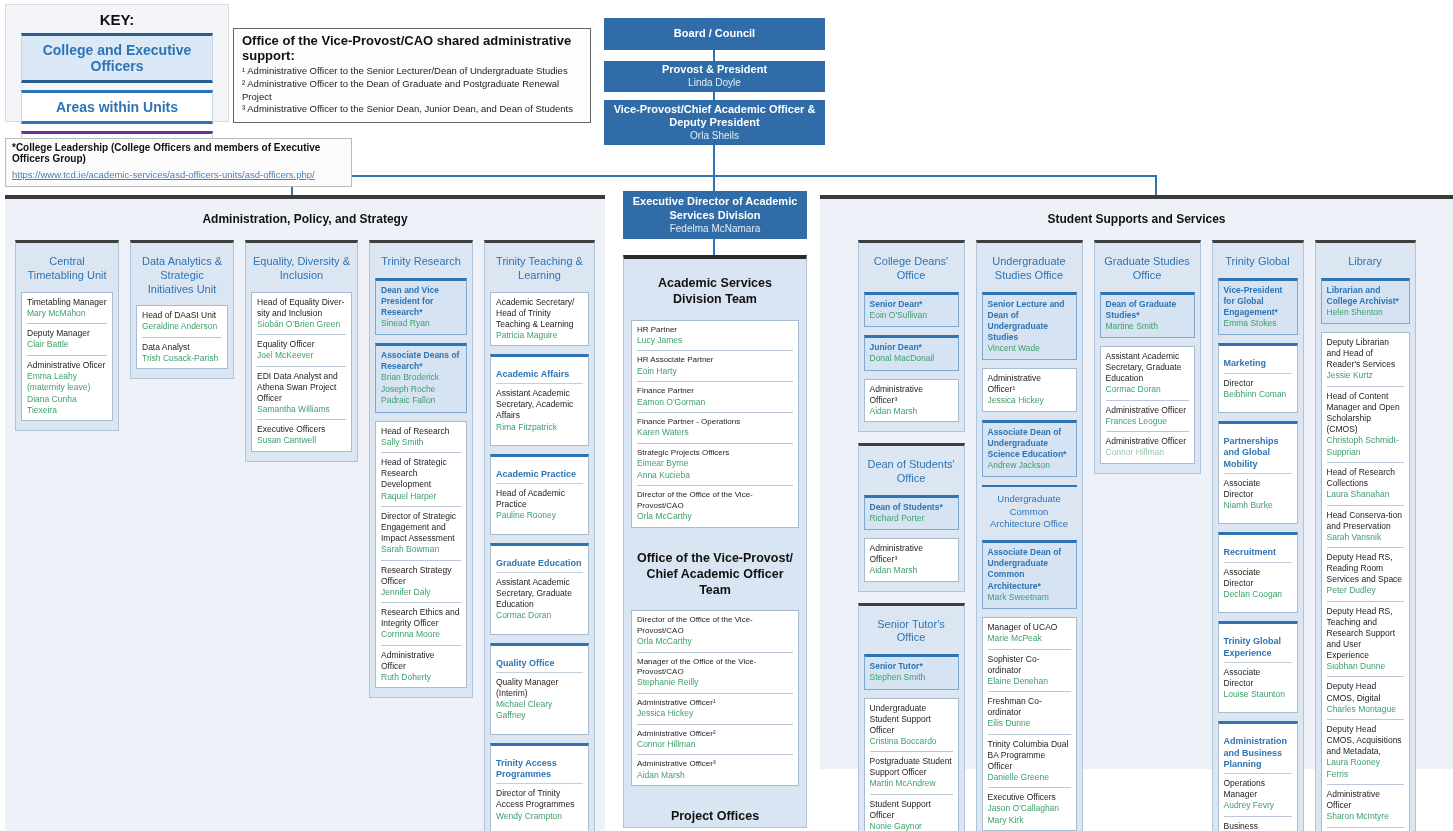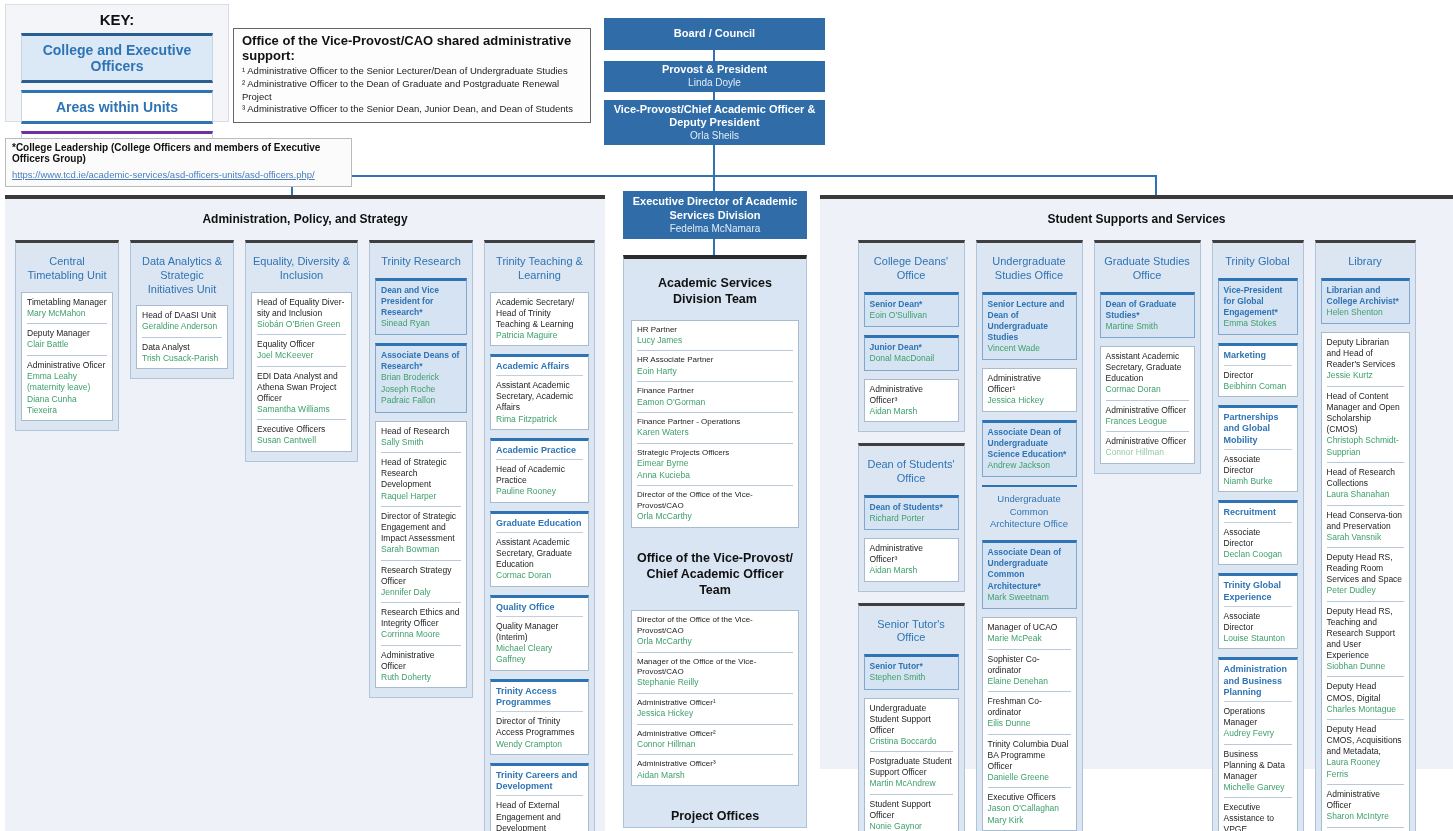--- a/index.html
+++ b/index.html
@@ -58,21 +58,21 @@
   .box{margin-bottom:8px;}
   .box:last-child{margin-bottom:0;}
   .officer{background:#d6e3f2;border:1px solid #7fa8d0;border-top:3px solid #2e74b5;padding:4px 5px 5px;}
   .officer .o-title{color:#2e74b5;font-weight:bold;font-size:8.5px;line-height:1.3;}
   .staff{background:#fff;border:1px solid #a9bccf;padding:0 5px;}
   .entry{padding:4px 0 4px;}
   .entry.sep{border-top:1px solid #b9c7d8;}
   .role{color:#1d1d1d;font-size:8.5px;line-height:1.3;}
   .name{color:#3fa06c;font-size:8.5px;line-height:1.35;}
   .name.light{color:#93c9ab;}
-  .subunit{background:#fff;border:1px solid #a9bccf;border-top:3px solid #2e74b5;padding:0 5px;}
+  .subunit{background:#fff;border:1px solid #a9bccf;border-top:3px solid #2e74b5;padding:8px 5px;}
   .su-title{color:#2e74b5;font-weight:bold;font-size:9px;line-height:1.25;padding:4px 0 3px;border-bottom:1px solid #c2cfdd;}
   .subheader{color:#2e74b5;font-size:9.5px;text-align:center;line-height:1.3;border-top:2px solid #2e74b5;padding:6px 2px 2px;margin:2px 0 8px;}
 
   
   #center-card{position:absolute;left:623px;top:255px;width:184px;height:573px;background:#d9e5f2;border:1px solid #aec4da;border-top:4px solid #2b2b2b;box-sizing:border-box;padding:2px 7px;}
   .center-heading{text-align:center;font-weight:bold;font-size:12.5px;color:#111;line-height:1.3;padding:14px 4px 12px;}
   #center-card .staff .role{font-size:8px;}
 </style>
 </head>
 <body>

